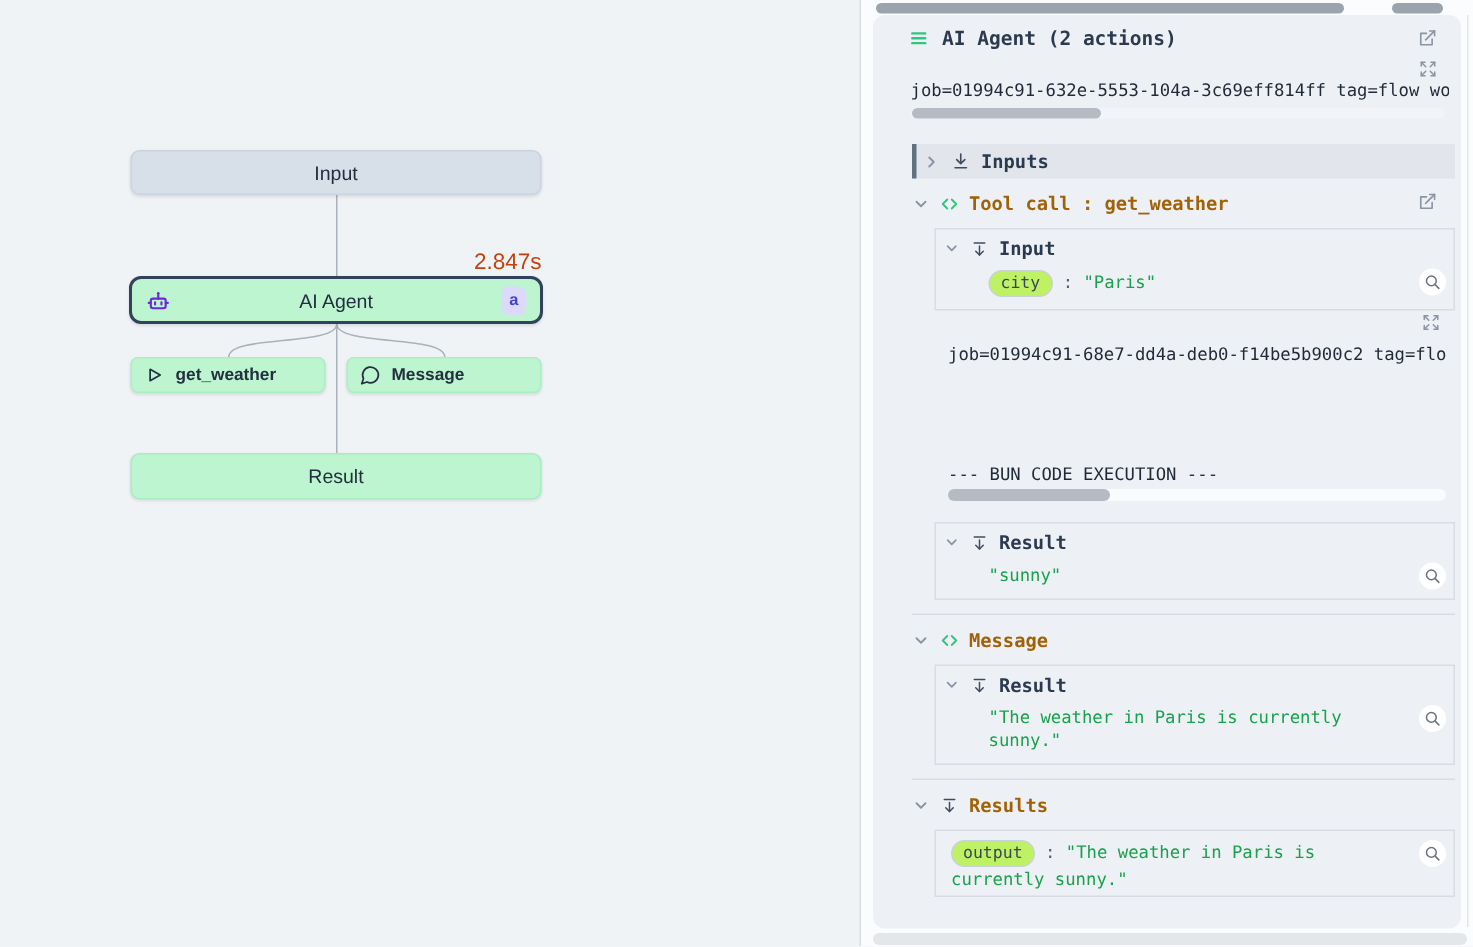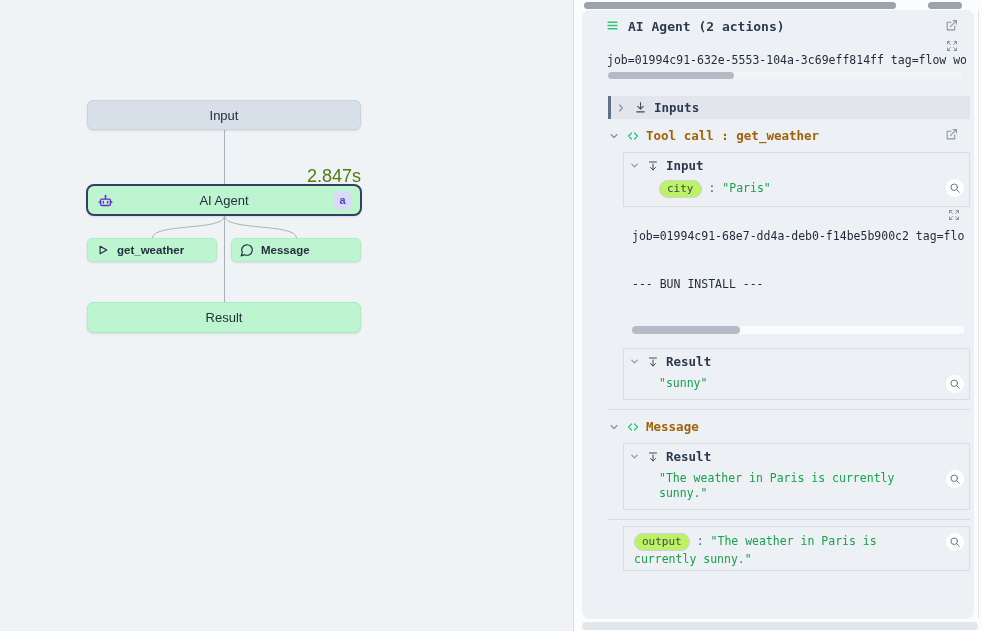--- a/index.html
+++ b/index.html
@@ -13,21 +13,21 @@
           font-size:13px; color:#232e3f; border-radius:6px;
           box-shadow:0 1px 2px rgba(15,23,42,.10); }
   .node-input  { left:87px; top:100px; width:274px; height:30px; background:#d7dfe8; border:1px solid #cbd4de; }
   .node-result { left:87px; top:302px; width:274px; height:31px; background:#bcf5cf; border:1px solid #a8ecc0; }
   .node-ai { left:86px; top:184px; width:276px; height:32px; background:#bcf5cf;
              border:2px solid #32415c; border-radius:8px; justify-content:space-between; padding:0 9px; position:absolute; }
   .node-ai .ai-label { position:absolute; left:0; right:0; text-align:center; font-size:13px; color:#232e3f; }
   .badge { width:17px; height:19px; background:#dcdafa; border-radius:5px; color:#4a41c9;
            font-size:11px; font-weight:bold; display:flex; align-items:center; justify-content:center; z-index:1; }
   .bot-ic { color:#6d28d9; z-index:1; }
-  .timer { position:absolute; left:240px; top:166px; width:121px; text-align:right; font-size:18px; color:#4d7c0f; }
+  .timer { position:absolute; left:240px; top:166px; width:121px; text-align:right; font-size:15px; color:#c2410c; }
   .node-child { width:130px; height:24px; border-radius:5px; background:#bcf5cf; border:1px solid #abeec2;
                 justify-content:flex-start; gap:7px; padding:0 8px; font-size:11.5px; font-weight:bold; color:#242f40; }
   .node-gw  { left:87px;  top:238px; }
   .node-msg { left:231px; top:238px; }
   .child-ic { color:#242f40; flex:none; }
 
   
   .right-bg { position:absolute; left:574px; top:0; width:408px; height:631px; background:#fbfcfd; }
   .hthumb { position:absolute; top:2px; height:7px; border-radius:3.5px; background:#9ba3ad; }
   .hthumb.t1 { left:10px; width:312px; }
@@ -263,23 +263,23 @@
             <path d="M16 21h5v-5"></path>
             <path d="m21 21-6-6"></path>
         </svg>
       </span>
     </div>
 
     <div class="log-block">
       <div class="log-ln">job=01994c91-68e7-dd4a-deb0-f14be5b900c2 tag=flow</div>
       <div class="log-ln"></div>
       <div class="log-ln"></div>
-      <div class="log-ln">--- BUN INSTALL ---</div>
       <div class="log-ln"></div>
       <div class="log-ln"></div>
+      <div class="log-ln">--- BUN CODE EXECUTION ---</div>
     </div>
     <div class="log-scroll">
         <div class="thumb"></div>
       </div>
 
     <div class="sub-box" style="margin-top:14px">
       <div class="sub-head">
         <span class="chev">
           <svg width="11" height="11" viewBox="0 0 24 24" stroke="currentColor" stroke-width="2.5" fill="none" stroke-linecap="round" stroke-linejoin="round">
               <path d="m6 9 6 6 6-6"></path>
@@ -347,20 +347,35 @@
               <circle cx="10.5" cy="10.5" r="6.5"></circle>
               <path d="m15.5 15.5 5 5"></path>
             </svg>
         </span>
       </div>
     </div>
   </div>
 
   <div class="sep"></div>
 
+  <div class="sec-head">
+    <span class="chev">
+      <svg width="12" height="12" viewBox="0 0 24 24" stroke="currentColor" stroke-width="2.5" fill="none" stroke-linecap="round" stroke-linejoin="round">
+          <path d="m6 9 6 6 6-6"></path>
+        </svg>
+    </span>
+    <span class="arrow-ic">
+      <svg width="12" height="12" viewBox="0 0 24 24" stroke="currentColor" stroke-width="2" fill="none" stroke-linecap="round" stroke-linejoin="round">
+          <path d="M5 4h14"></path>
+          <path d="M12 20V8"></path>
+          <path d="m7 15 5 5 5-5"></path>
+        </svg>
+    </span>
+    <span>Results</span>
+  </div>
 
   <div class="sec-body">
     <div class="sub-box">
       <div class="res-row">
         <span class="pill">output</span>
         <span class="colon"> : </span>
         <span class="green val-wrap">"The weather in Paris is currently sunny."</span>
         <span class="search-btn" style="top:6px">
           <svg width="12" height="12" viewBox="0 0 24 24" stroke="currentColor" stroke-width="2" fill="none" stroke-linecap="round">
               <circle cx="10.5" cy="10.5" r="6.5"></circle>

